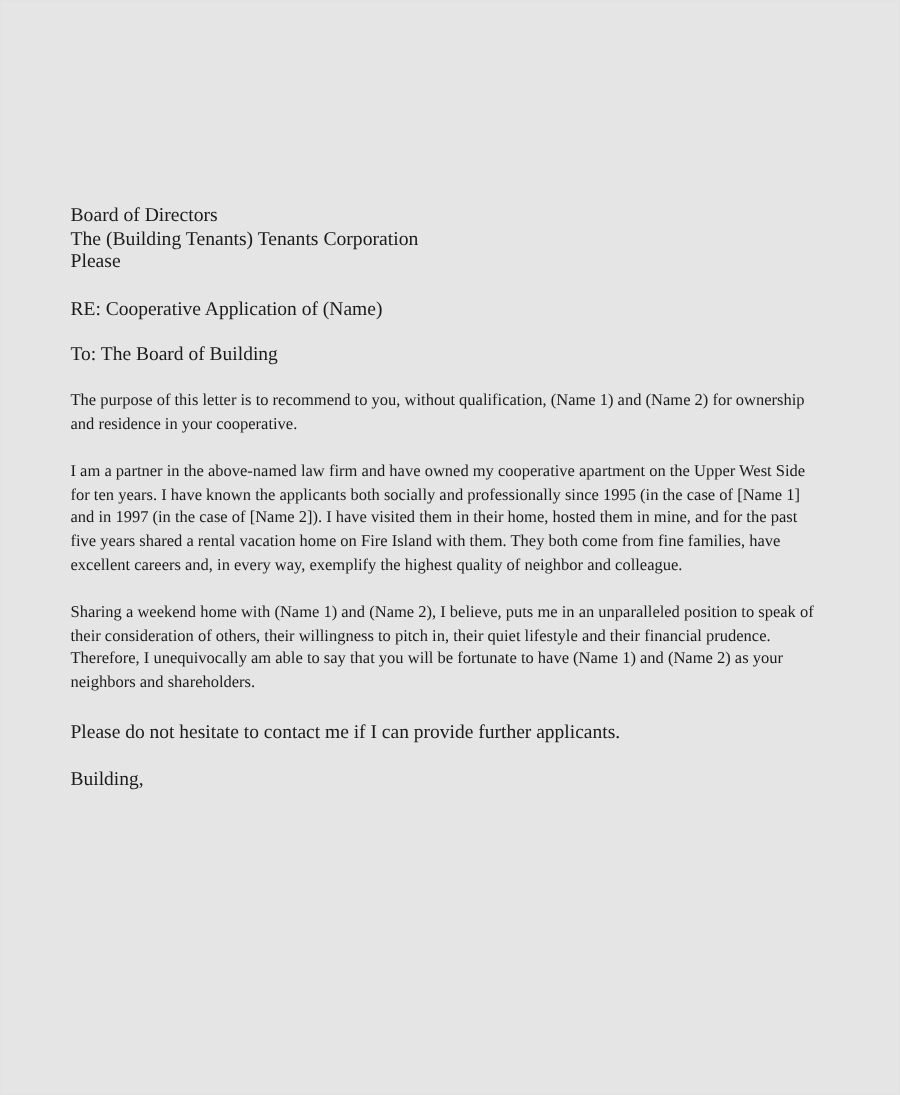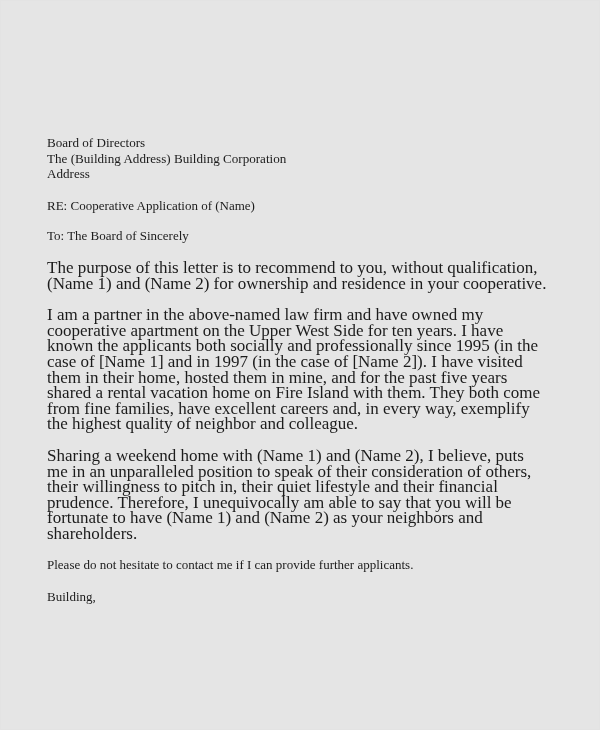--- a/index.html
+++ b/index.html
@@ -38,21 +38,21 @@
     white-space: nowrap;
   }
 
   .gap-addr    { height: 16px; }
   .gap-re      { height: 15px; }
   .gap-to      { height: 16px; }
   .gap-para    { height: 16px; }
   .gap-sincere { height: 16px; }
 
   .para {
-    font-size: 17px;
+    font-size: 11px;
     line-height: 15.6px;
     color: #1b1b1b;
     margin: 0;
     text-align: left;
   }
 
   .single {
     font-size: 13px;
     line-height: 15.6px;
     color: #1b1b1b;
@@ -61,31 +61,31 @@
 </style>
 </head>
 <body>
 
 <div id="page">
 
   <div id="letter">
 
     <div>
       <div class="addr-line">Board of Directors</div>
-      <div class="addr-line">The (Building Address) Building Corporation</div>
-      <div class="addr-line">Address</div>
+      <div class="addr-line">The (Building Tenants) Tenants Corporation</div>
+      <div class="addr-line">Please</div>
     </div>
 
     <div class="gap-addr"></div>
 
     <div class="single">RE:  Cooperative Application of (Name)</div>
 
     <div class="gap-re"></div>
 
-    <div class="single">To:  The Board of Sincerely</div>
+    <div class="single">To:  The Board of Building</div>
 
     <div class="gap-to"></div>
 
     <p class="para">The purpose of this letter is to recommend to you, without qualification, (Name 1) and (Name 2) for ownership and residence in your cooperative.</p>
 
     <div class="gap-para"></div>
 
     <p class="para">I am a partner in the above-named law firm and have owned my cooperative apartment on the Upper West Side for ten years. I have known the applicants both socially and professionally since 1995 (in the case of [Name 1] and in 1997 (in the case of [Name 2]). I have visited them in their home, hosted them in mine, and for the past five years shared a rental vacation home on Fire Island with them. They both come from fine families, have excellent careers and, in every way, exemplify the highest quality of neighbor and colleague.</p>
 
     <div class="gap-para"></div>

